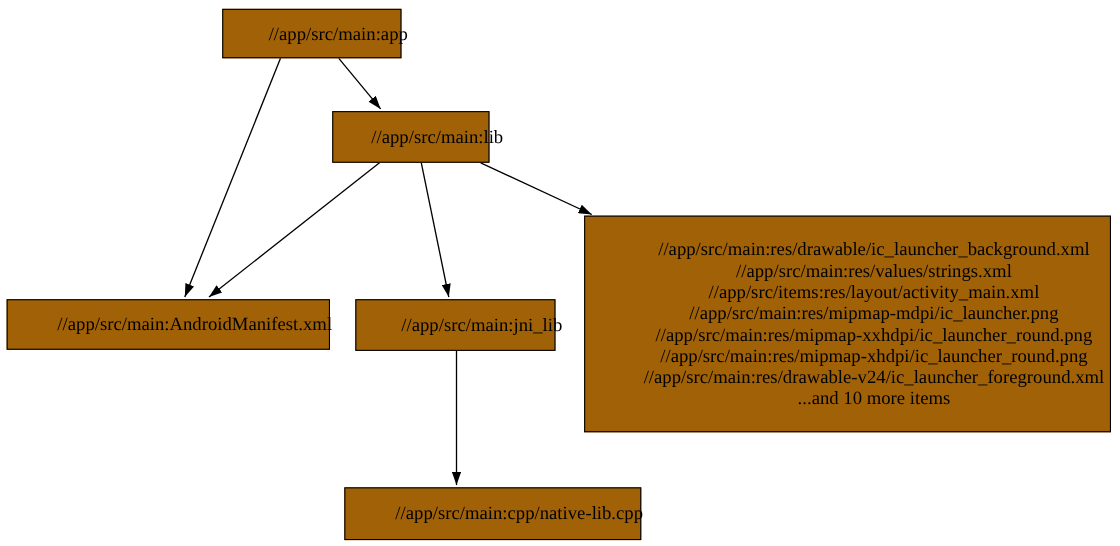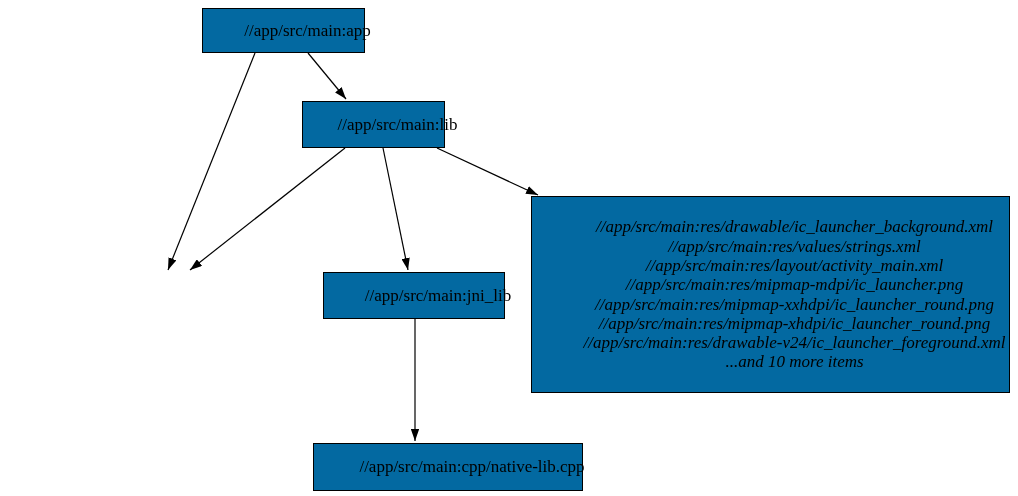--- a/index.html
+++ b/index.html
@@ -24,32 +24,31 @@
       height: 496px;
     }
     #edges line {
       stroke: #000000;
       stroke-width: 1.2;
     }
     .node {
       position: absolute;
       box-sizing: border-box;
       border: 1.2px solid #000000;
-      background: #0369a1;
+      background: #a16207;
       display: flex;
       align-items: center;
       justify-content: center;
       text-align: center;
       font-size: 17px;
       white-space: nowrap;
       padding-left: 48px;
     }
     .node-multi {
       flex-direction: column;
-      font-style: italic;
     }
     .node-multi .res-line {
       line-height: 19.3px;
       white-space: nowrap;
     }
     
     #node-app        { left: 202px; top: 8px;   width: 163px; height: 45px; }
     #node-lib        { left: 302px; top: 101px; width: 143px; height: 47px; }
     #node-manifest   { left: 6px;   top: 272px; width: 294px; height: 46px; }
     #node-jni-lib    { left: 323px; top: 272px; width: 182px; height: 47px; text-align: center; }
@@ -76,29 +75,32 @@
   </svg>
 
   <div class="node" id="node-app">
     <span>//app/src/main:app</span>
   </div>
 
   <div class="node" id="node-lib">
     <span>//app/src/main:lib</span>
   </div>
 
+  <div class="node" id="node-manifest">
+    <span>//app/src/main:AndroidManifest.xml</span>
+  </div>
 
   <div class="node" id="node-jni-lib">
     <span>//app/src/main:jni_lib</span>
   </div>
 
   <div class="node node-multi" id="node-res-group">
     <div class="res-line">//app/src/main:res/drawable/ic_launcher_background.xml</div>
     <div class="res-line">//app/src/main:res/values/strings.xml</div>
-    <div class="res-line">//app/src/main:res/layout/activity_main.xml</div>
+    <div class="res-line">//app/src/items:res/layout/activity_main.xml</div>
     <div class="res-line">//app/src/main:res/mipmap-mdpi/ic_launcher.png</div>
     <div class="res-line">//app/src/main:res/mipmap-xxhdpi/ic_launcher_round.png</div>
     <div class="res-line">//app/src/main:res/mipmap-xhdpi/ic_launcher_round.png</div>
     <div class="res-line">//app/src/main:res/drawable-v24/ic_launcher_foreground.xml</div>
     <div class="res-line">...and 10 more items</div>
   </div>
 
   <div class="node" id="node-native-cpp">
     <span>//app/src/main:cpp/native-lib.cpp</span>
   </div>

